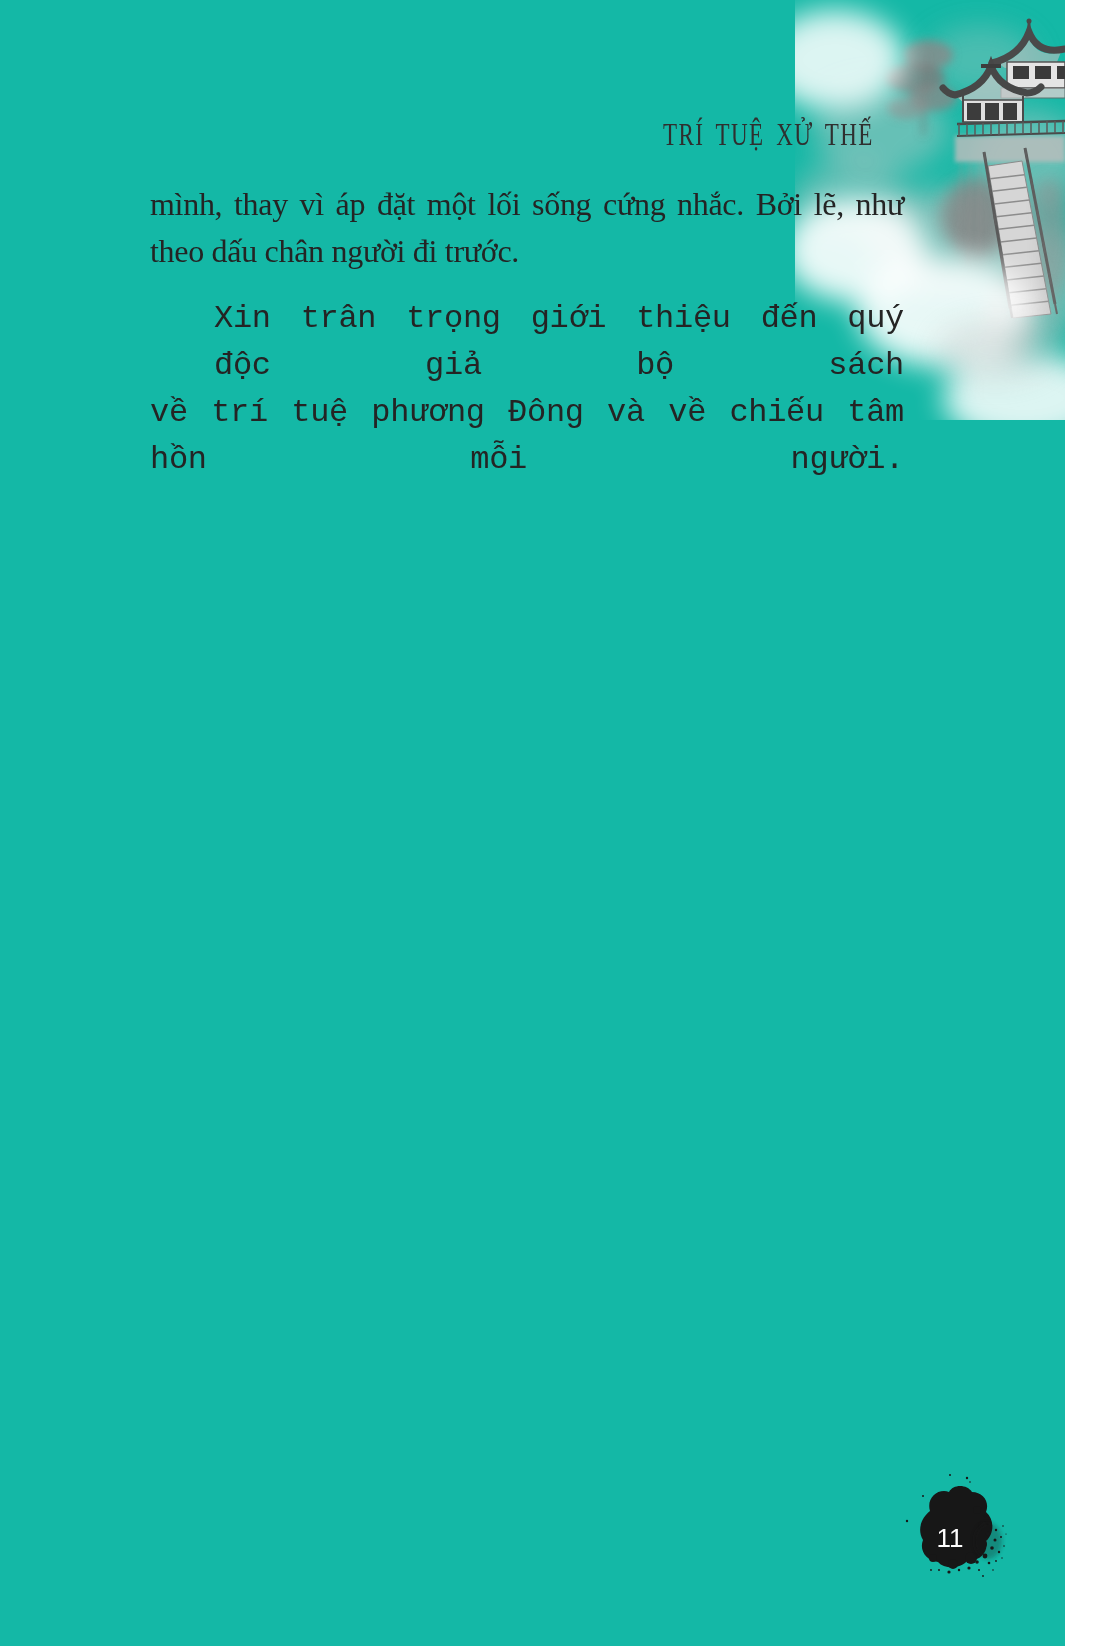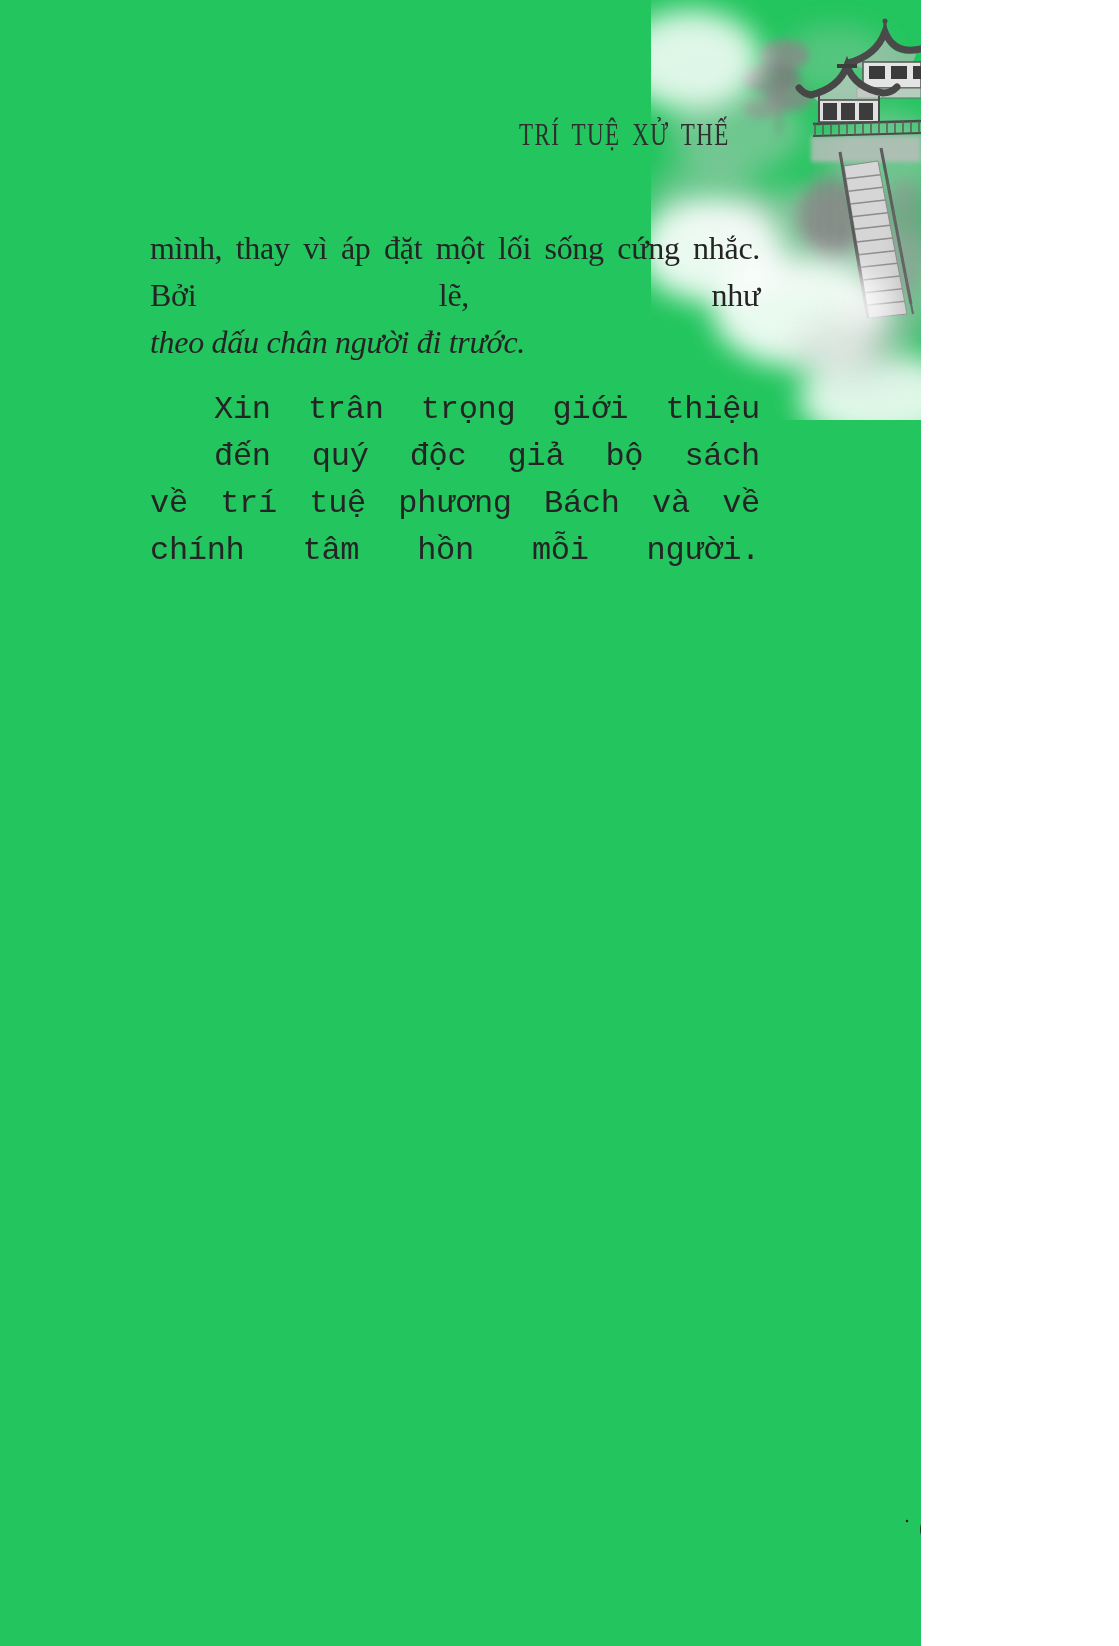--- a/index.html
+++ b/index.html
@@ -1,21 +1,22 @@
 <!DOCTYPE html>
 <html lang="vi"><head>
 <meta charset="utf-8">
 <style>
   html,body{margin:0;padding:0;background:#ffffff;}
   .page{
     position:relative;
-    width:921px;height:1646px;
-    background:#22c55e;
+    width:1050px;height:1646px;
+    background:#14b8a6;
     overflow:hidden;
     font-family:"Liberation Serif", serif;
+    padding-left:15px;
   }
   
   .illustration{
     position:absolute;top:0;right:0;width:270px;height:420px;
     z-index:1;pointer-events:none;
   }
   
   .running-head{
     position:absolute;top:118px;right:191px;z-index:2;
     font-family:"Liberation Serif", serif;
@@ -27,29 +28,28 @@
     transform:scaleX(0.72);
     transform-origin:100% 50%;
     letter-spacing:2px;word-spacing:6px;
   }
   
   .content{
     position:absolute;left:150px;right:161px;top:181px;z-index:2;
     font-size:32px;line-height:47px;
     letter-spacing:-0.3px;
     color:#242424;
-    margin-top:44px;
   }
   .para{margin:0;}
   .para + .para{margin-top:20px;font-family:Liberation Mono, monospace;}
   .line{
     text-align:justify;
     text-align-last:justify;
   }
-  .line.last-left{text-align-last:left;font-style:italic;}
+  .line.last-left{text-align-last:left;}
   .line.last-just{text-align-last:justify;}
   .line.indent{padding-left:64px;}
   
   .pagenum-wrap{
     position:absolute;left:893px;top:1466px;width:120px;height:115px;z-index:2;
   }
   .pagenum-wrap svg{display:block;width:120px;height:115px;}
   .pagenum-wrap text{
     font-family:"Liberation Sans", sans-serif;
     font-size:26px;
@@ -204,21 +204,21 @@
     <span class="squeeze">TRÍ TUỆ XỬ THẾ</span>
   </div>
 
   <div class="content">
       <div class="para">
         <div class="line">mình, thay vì áp đặt một lối sống cứng nhắc. Bởi lẽ, như</div>
         <div class="line last-left">theo dấu chân người đi trước.</div>
       </div>
       <div class="para">
         <div class="line indent">Xin trân trọng giới thiệu đến quý độc giả bộ sách</div>
-        <div class="line last-just">về trí tuệ phương Bách và về chính tâm hồn mỗi người.</div>
+        <div class="line last-just">về trí tuệ phương Đông và về chiếu tâm hồn mỗi người.</div>
       </div>
     </div>
 
   <div class="pagenum-wrap">
     <svg viewBox="0 0 120 115" xmlns="http://www.w3.org/2000/svg">
       <g fill="#171717">
         <path d="M37,45 C33,32 45,22 56,26 C60,18 74,18 79,26 C90,26 97,36 93,46 C102,54 101,68 93,75 C96,86 86,96 75,94 C68,103 52,104 45,96 C33,95 26,84 30,74 C24,64 28,52 37,45 Z"></path>
         <circle cx="84" cy="44" r="4"></circle>
           <circle cx="90" cy="60" r="5"></circle>
           <circle cx="88" cy="78" r="6"></circle>

